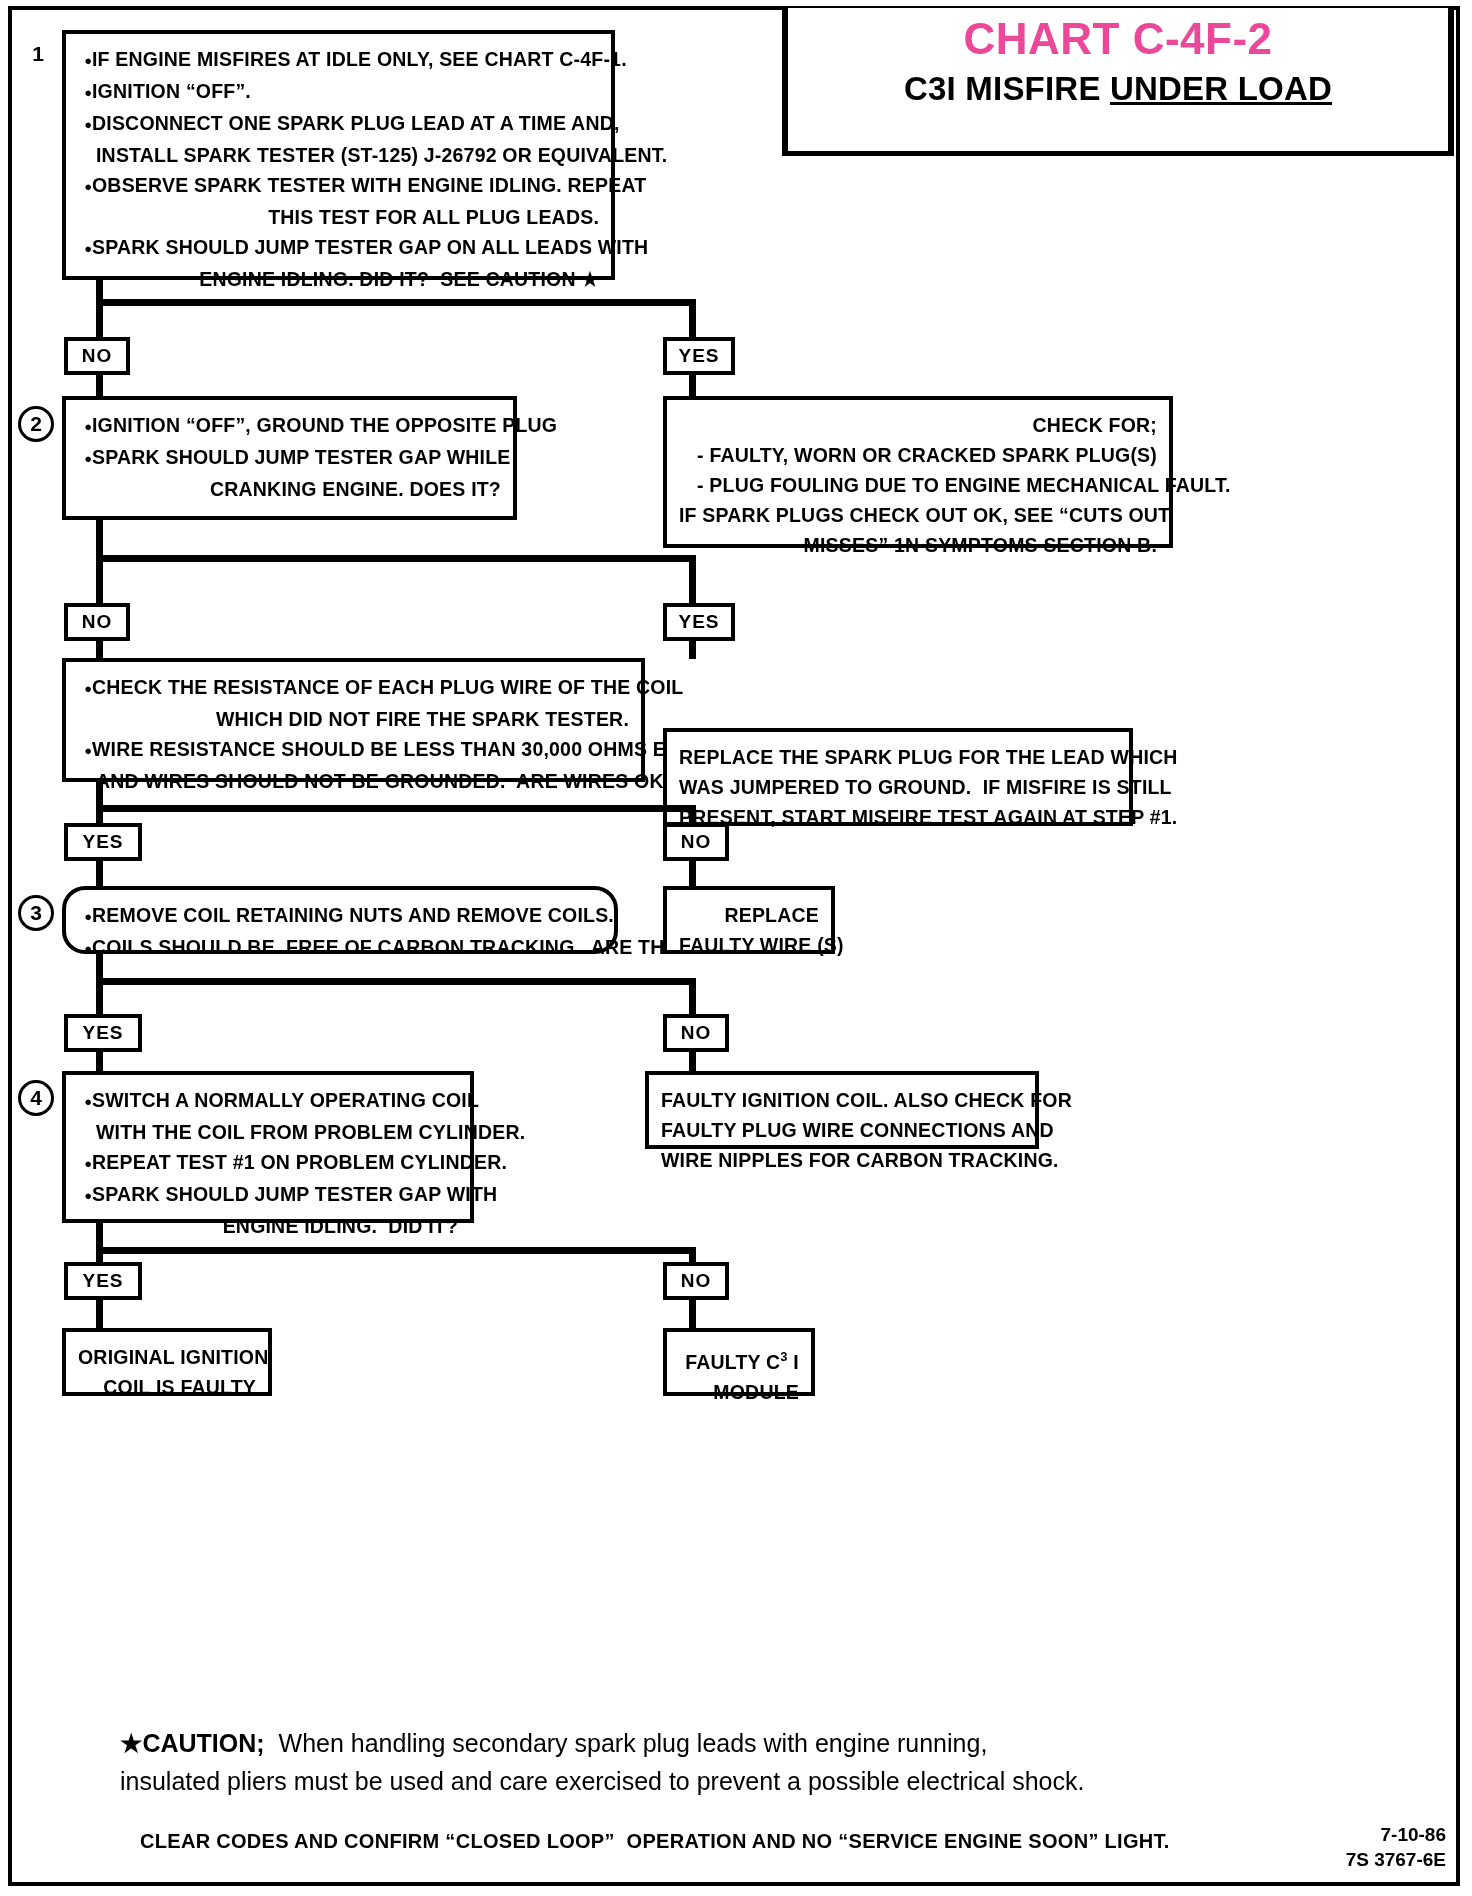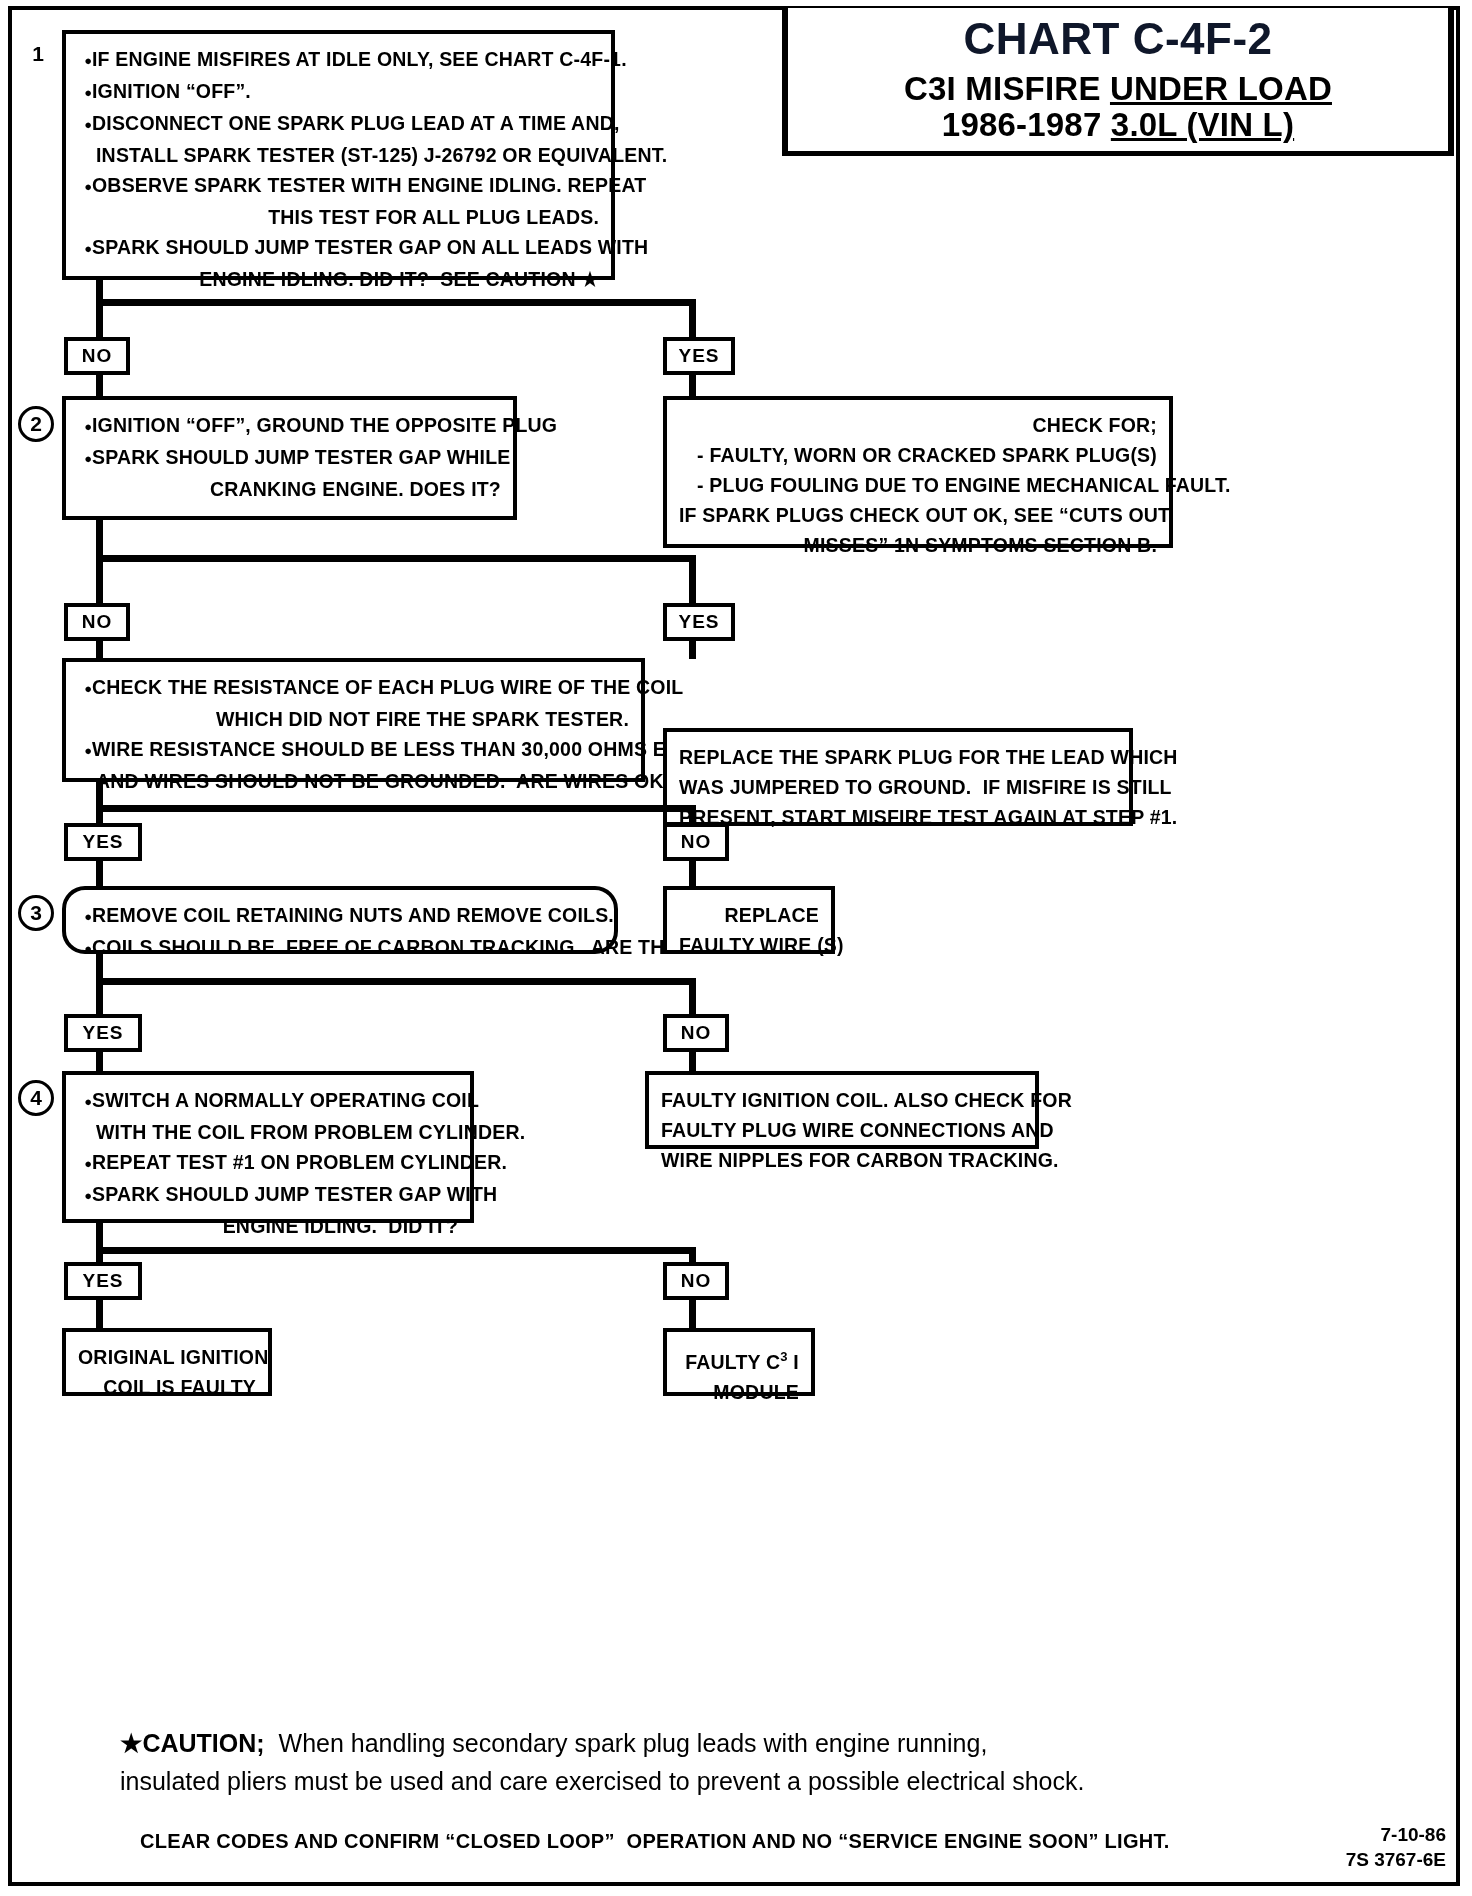--- a/index.html
+++ b/index.html
@@ -115,21 +115,21 @@
     border-bottom: 5px solid #000;
     border-right: 6px solid #000;
     background: #fff;
     text-align: center;
   }
   .title-main {
     font-weight: bold;
     font-size: 44px;
     letter-spacing: 0.5px;
     margin-top: 6px;
-    color: #0f172a;
+    color: #ec4899;
   }
   .title-sub1 {
     font-weight: bold;
     font-size: 33px;
     margin-top: 6px;
     letter-spacing: 0.2px;
     color: #000;
   }
   .title-sub1 .u { text-decoration: underline; text-decoration-thickness: 3px; }
   .title-sub2 {
@@ -182,21 +182,20 @@
 </head>
 <body>
 
 <div id="page">
 
   <div class="page-border"></div>
 
   <div class="title-block">
     <div class="title-main">CHART C-4F-2</div>
     <div class="title-sub1"><span>C3I MISFIRE </span><span class="u">UNDER LOAD</span></div>
-    <div class="title-sub2"><span>1986-1987 </span><span class="u">3.0L  (VIN L)</span></div>
   </div>
 
   <div class="step-num plain" style="left:20px; top:36px;">1</div>
 
   <div class="box" style="left:62px; top:30px; width:553px; height:250px;">
     <div class="bullet-line">
         <span class="bullet"></span>
         <span class="line">IF ENGINE MISFIRES AT IDLE ONLY, SEE CHART C-4F-1.</span>
       </div>
     <div class="bullet-line">

